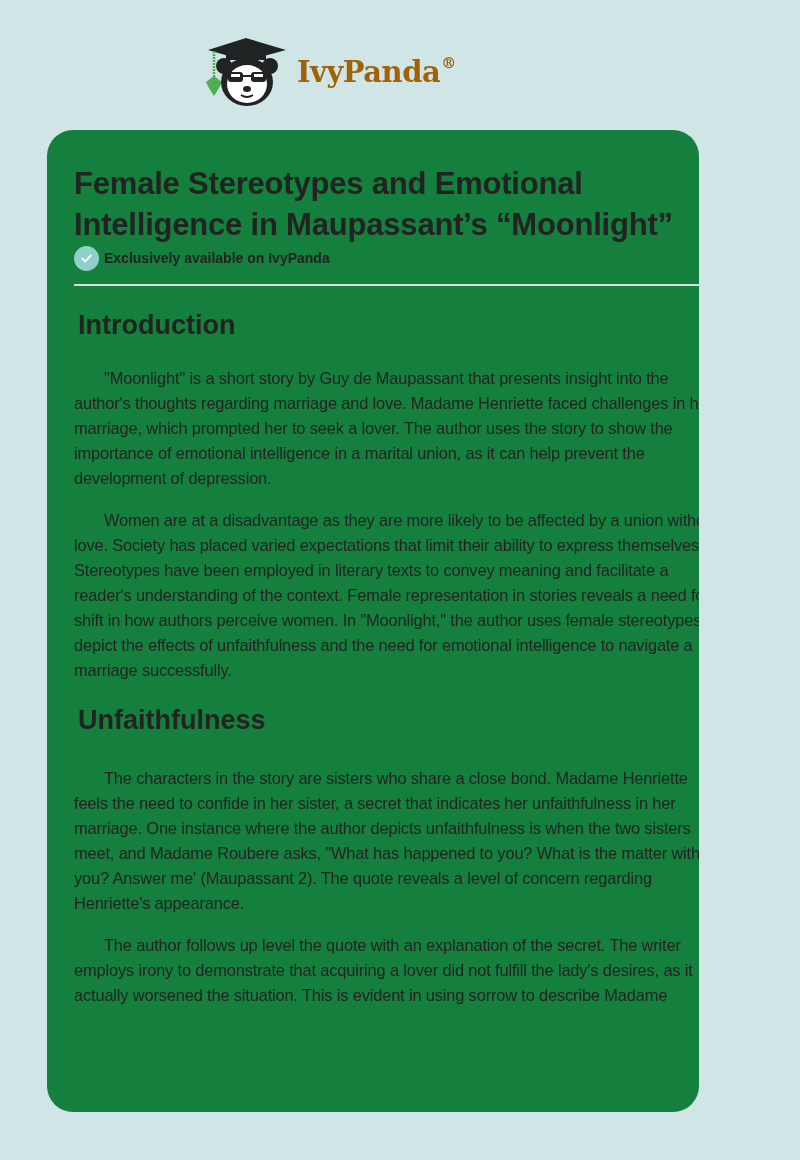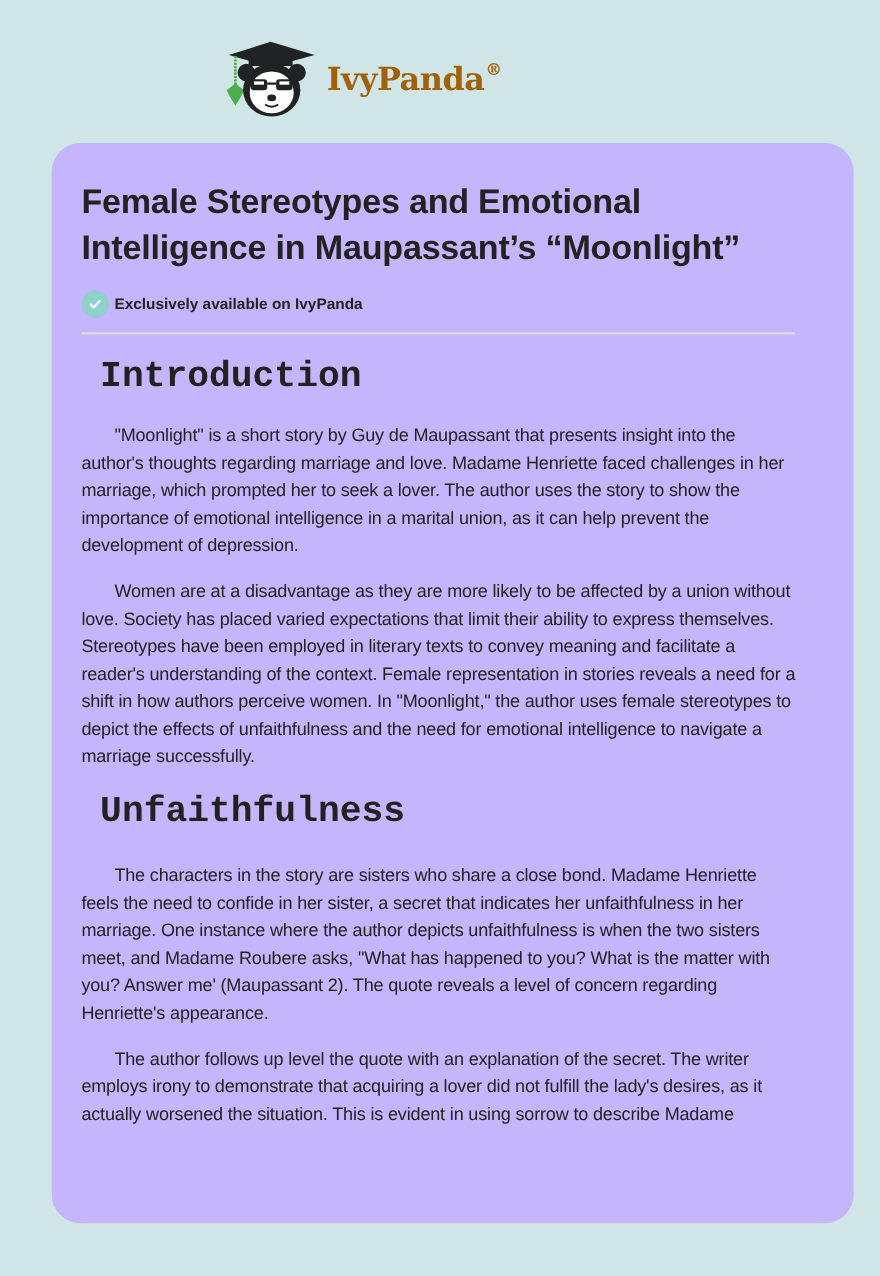--- a/index.html
+++ b/index.html
@@ -35,42 +35,41 @@
     font-family: "DejaVu Serif", serif;
     font-weight: bold;
     font-size: 29px;
     color: #a16207;
     letter-spacing: -0.5px;
   }
   .brand sup { font-size: 15px; vertical-align: 14px; margin-left: 1px; }
   .card {
     position: absolute;
     left: 47px; top: 130px;
-    width: 729px; height: 982px;
-    background: #c4b5fd;
+    width: 652px; height: 982px;
+    background: #15803d;
     border-radius: 26px;
     overflow: hidden;
   }
   .card-inner {
     position: absolute;
     left: 27px; top: 33px;
     width: 650px;
   }
   h1.title {
     margin: 0;
     font-size: 31px;
     line-height: 41px;
     font-weight: bold;
     color: #222222;
     letter-spacing: -0.2px;
   }
   .exclusive {
     display: flex;
     align-items: center;
-    margin-top: 18px;
     height: 26px;
   }
   .check-badge {
     width: 25px; height: 25px;
     border-radius: 50%;
     background: #8fd0cb;
     display: flex; align-items: center; justify-content: center;
     margin-right: 5px;
   }
   .exclusive-text {
@@ -78,26 +77,25 @@
     font-weight: bold;
     color: #222;
   }
   .divider {
     height: 2px;
     background: #dcdcdc;
     margin-top: 13px;
     width: 649px;
   }
   h2.section {
-    margin: 17px;
-    font-size: 33px;
+    margin: 4px;
+    font-size: 27px;
     font-weight: bold;
     color: #222;
     line-height: 34px;
-    font-family: Liberation Mono, monospace;
   }
   p.para {
     margin: 0;
     font-size: 16.4px;
     line-height: 25px;
     color: #222;
     text-indent: 30px;
     letter-spacing: -0.15px;
   }
 </style>

